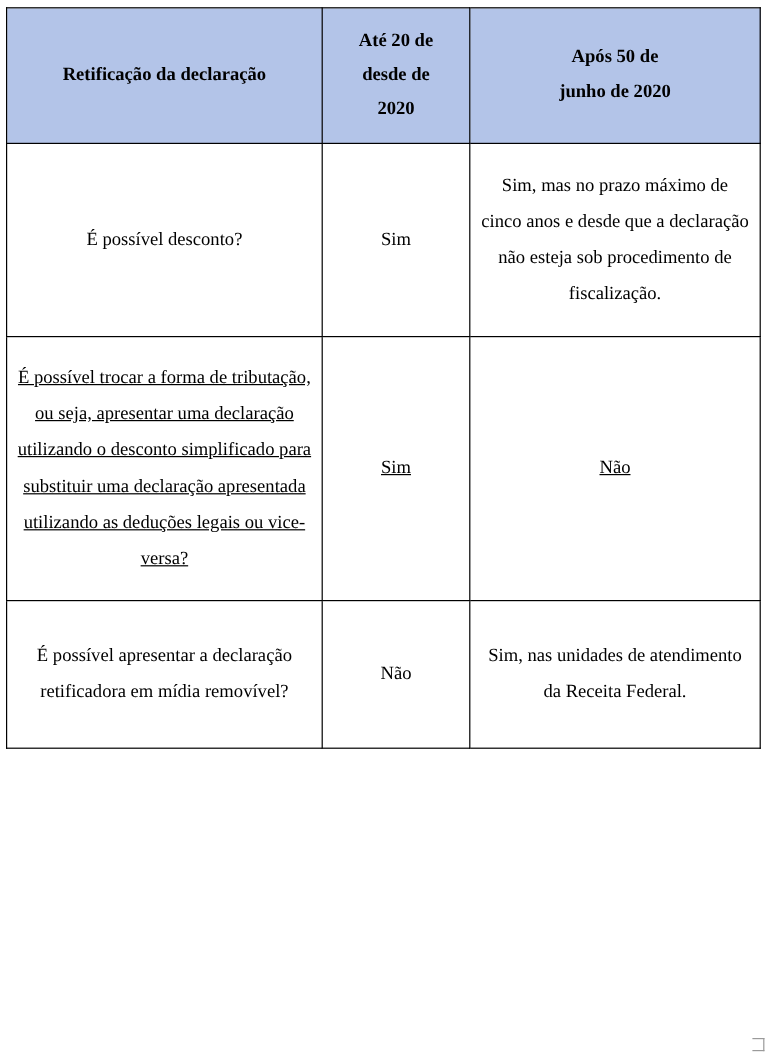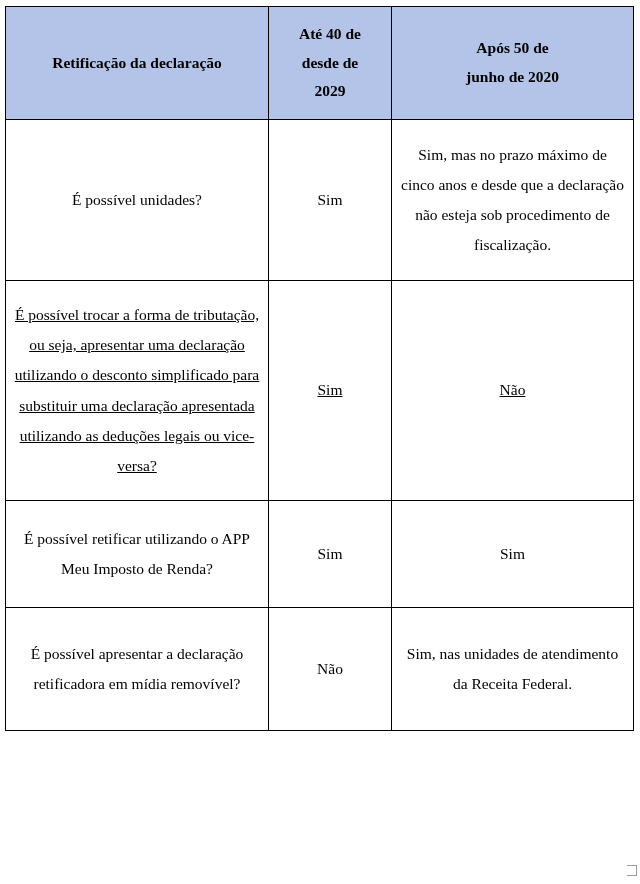--- a/index.html
+++ b/index.html
@@ -97,35 +97,35 @@
         <col class="col-before">
         <col class="col-after">
       </colgroup>
 
       <thead>
         <tr>
           <th class="header-question">
             <span class="cell-text">Retificação da declaração</span>
           </th>
           <th class="header-before">
-            <span class="cell-text">Até 40 de</span>
+            <span class="cell-text">Até 20 de</span>
             <span class="cell-text">desde de</span>
-            <span class="cell-text">2029</span>
+            <span class="cell-text">2020</span>
           </th>
           <th class="header-after">
             <span class="cell-text">Após 50 de</span>
             <span class="cell-text">junho de 2020</span>
           </th>
         </tr>
       </thead>
 
       <tbody>
         <tr class="row-retificar">
           <td>
-            <span class="cell-text">É possível unidades?</span>
+            <span class="cell-text">É possível desconto?</span>
           </td>
           <td>
             <span class="cell-text">Sim</span>
           </td>
           <td>
             <span class="cell-text">Sim, mas no prazo máximo de cinco anos e desde que a declaração não esteja sob procedimento de fiscalização.</span>
           </td>
         </tr>
 
         <tr class="row-trocar-forma">
@@ -134,31 +134,20 @@
           </td>
           <td>
             <span class="cell-text">Sim</span>
           </td>
           <td>
             <span class="cell-text">Não</span>
           </td>
         </tr>
 
 
-        <tr class="row-app">
-          <td>
-            <span class="cell-text">É possível retificar utilizando o APP Meu Imposto de Renda?</span>
-          </td>
-          <td>
-            <span class="cell-text">Sim</span>
-          </td>
-          <td>
-            <span class="cell-text">Sim</span>
-          </td>
-        </tr>
 
 
         <tr class="row-midia">
           <td>
             <span class="cell-text">É possível apresentar a declaração retificadora em mídia removível?</span>
           </td>
           <td>
             <span class="cell-text">Não</span>
           </td>
           <td>

